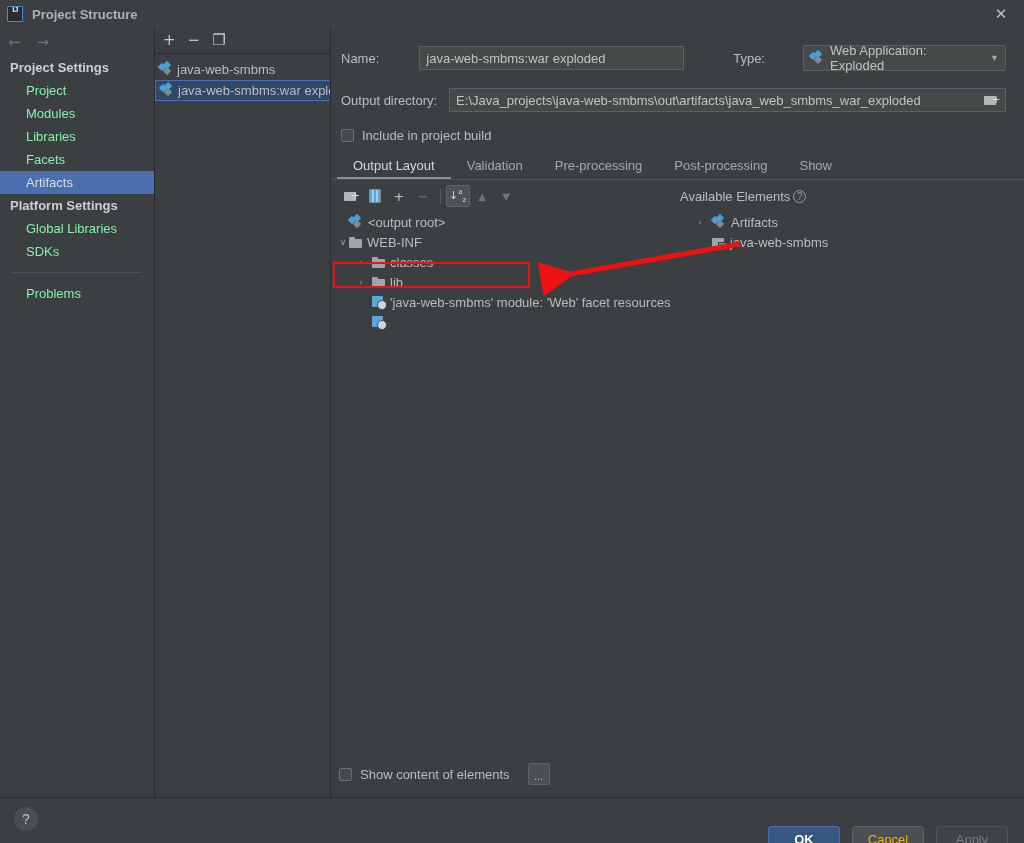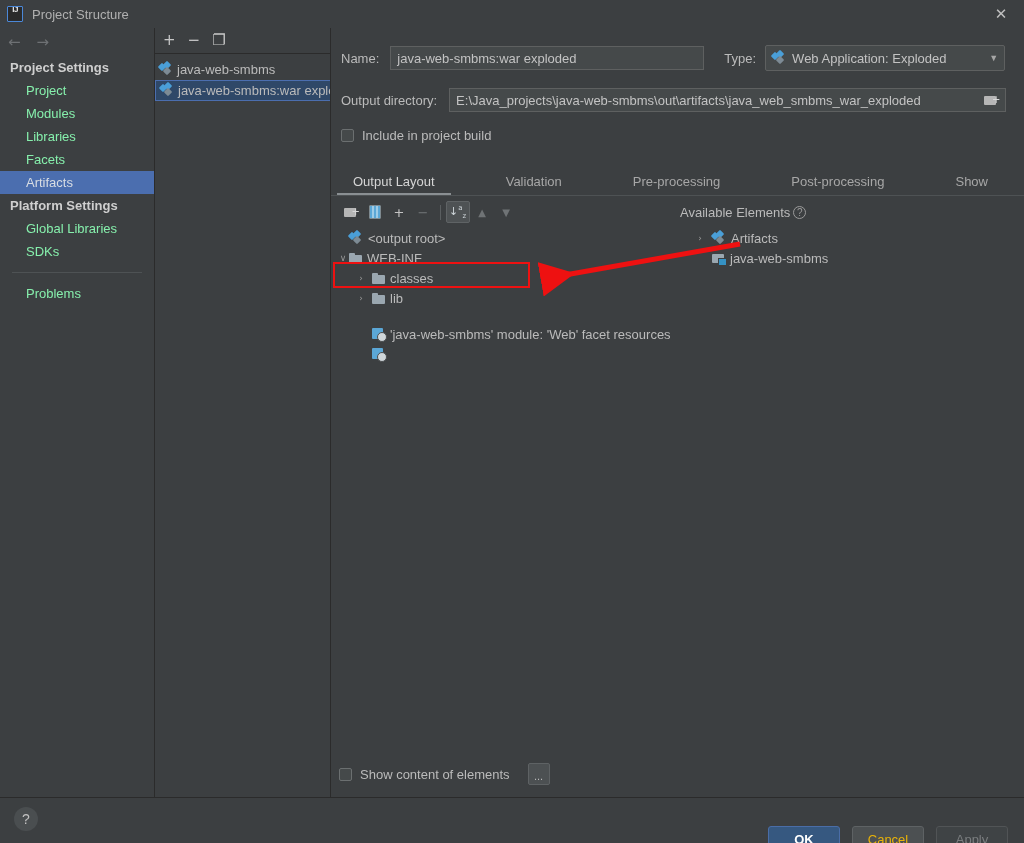--- a/index.html
+++ b/index.html
@@ -21,21 +21,21 @@
   .title-icon {
     width: 16px; height: 16px; margin-left: 7px; margin-right: 9px;
     background: #2b2b2b; border: 1.5px solid #4b88d8; border-radius: 1px;
     position: relative;
   }
   .title-icon::after {
     content: "IJ"; position: absolute; left: 0; top: -2px; width: 100%;
     text-align: center; font-size: 8px; font-weight: bold; color: #e8e8e8;
     font-family: "Liberation Sans", sans-serif; letter-spacing: -0.5px;
   }
-  .title-text { font-size: 13px; color: #b0b0b0; }
+  .title-text { font-size: 13px; color: #b0b0b0; font-weight: bold; }
   .close-btn {
     position: absolute; right: 0; top: 0; width: 46px; height: 28px;
     display: flex; align-items: center; justify-content: center;
     color: #c0c0c0; font-size: 15px; font-family: "DejaVu Sans", sans-serif;
   }
 
   
   .sidebar {
     position: absolute; left: 0; top: 28px; width: 154px; height: 769px;
     background: #3c3f41;
@@ -288,21 +288,21 @@
         <span style="margin-left:4px;">java-web-smbms:war exploded</span>
       </div>
       <div class="hscroll" style="top:755px;">
         <div class="thumb"></div>
       </div>
     </div>
   </div>
 
   <div class="main">
 
-    <div class="row" style="margin-top:17px; padding:0 18px 0 10px;">
+    <div class="row" style="margin-top:17px; padding:0 18px 0 10px;gap:29px;">
       <span class="field-label">Name:</span>
       <div class="txtfield" style="margin-left:11px; width:314px;">
         <span>java-web-smbms:war exploded</span>
       </div>
       <span class="field-label" style="margin-left:20px;">Type:</span>
       <div class="combo" style="margin-left:9px; width:240px;">
         <span class="ico ico-artifact">
             <i></i>
             <i></i>
             <i></i>
@@ -318,21 +318,21 @@
         <span>E:\Java_projects\java-web-smbms\out\artifacts\java_web_smbms_war_exploded</span>
         <span class="browse-ico ico-folderplus"></span>
       </div>
     </div>
 
     <div class="row" style="margin-top:16px; padding-left:10px; gap:8px;">
       <span class="checkbox"></span>
       <span class="field-label">Include in project build</span>
     </div>
 
-    <div class="tabs" style="margin-top:26px; padding-left:6px;gap:39px;">
+    <div class="tabs" style="margin-top:10px; padding-left:6px;">
       <div class="tab active">Output Layout</div>
       <div class="tab">Validation</div>
       <div class="tab">Pre-processing</div>
       <div class="tab">Post-processing</div>
       <div class="tab">Show</div>
     </div>
     <div class="tabs-underline"></div>
 
     <div class="row" style="margin-top:4px; padding-left:8px;">
       <div class="lay-toolbar">
@@ -377,21 +377,21 @@
         <div class="tree-row" style="padding-left:20px;">
           <span class="tw">›</span>
           <span class="ico ico-folder" style="margin-left:5px;"></span>
           <span style="margin-left:5px;">classes</span>
         </div>
         <div class="tree-row" style="padding-left:20px;">
           <span class="tw">›</span>
           <span class="ico ico-folder" style="margin-left:5px;"></span>
           <span style="margin-left:5px;">lib</span>
         </div>
-        <div class="tree-row" style="padding-left:20px;margin-top:16px;">
+        <div class="tree-row" style="padding-left:20px;">
           <span class="tw"></span>
           <span class="ico ico-facet" style="margin-left:5px;"></span>
           <span style="margin-left:5px;">'java-web-smbms' module: 'Web' facet resources</span>
         </div>
         <div class="tree-row" style="padding-left:20px;">
           <span class="tw"></span>
           <span class="ico ico-facet" style="margin-left:5px;"></span>
         </div>
       </div>
 

